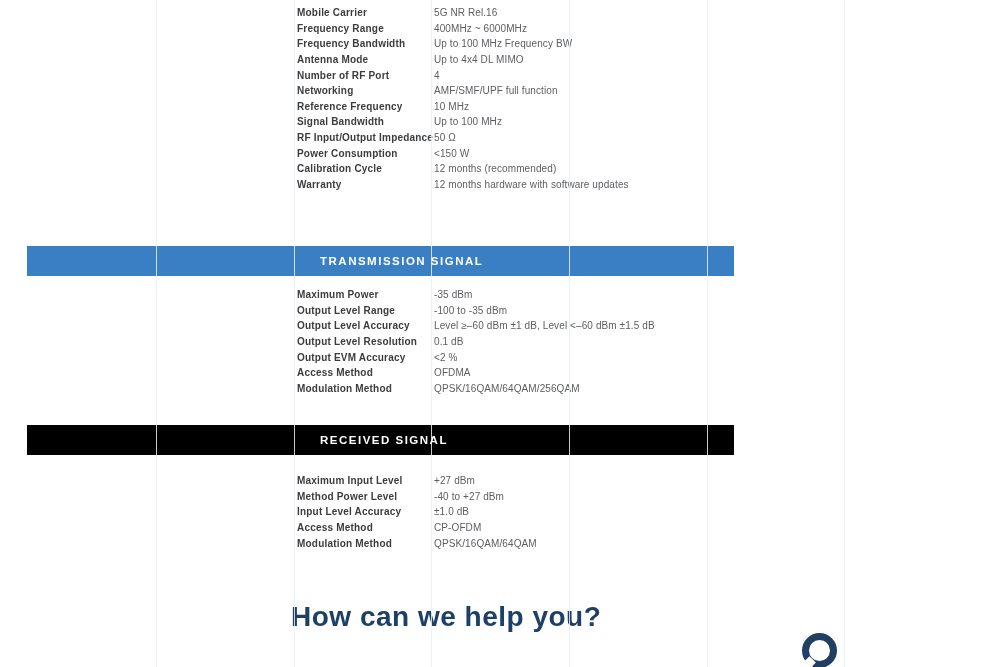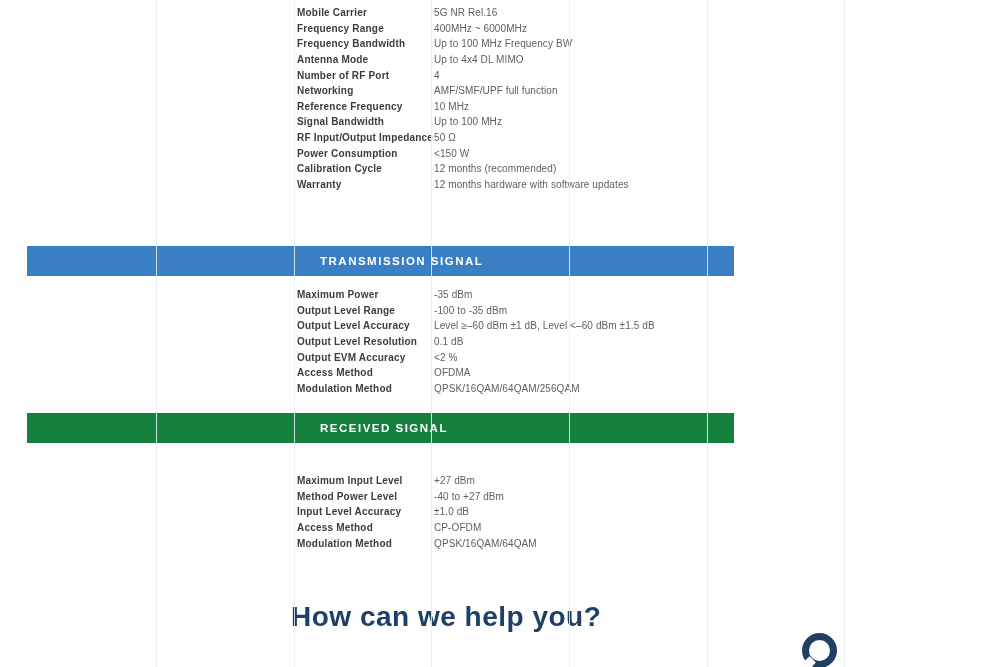--- a/index.html
+++ b/index.html
@@ -54,21 +54,21 @@
     left: 0;
     width: 707px;
     height: 30px;
     display: flex;
     align-items: center;
     padding-left: 293px;
     z-index: 2;
     margin-left: 27px;
   }
   .band-transmission { top: 246px; background: #3a7ec3; }
-  .band-received { top: 413px; background: #15803d; }
+  .band-received { top: 425px; background: #000000; }
   .band .band-title {
     color: #ffffff;
     font-size: 11.5px;
     font-weight: bold;
     letter-spacing: 1.5px;
     white-space: nowrap;
   }
   .help-heading {
     position: absolute;
     left: 291px;

